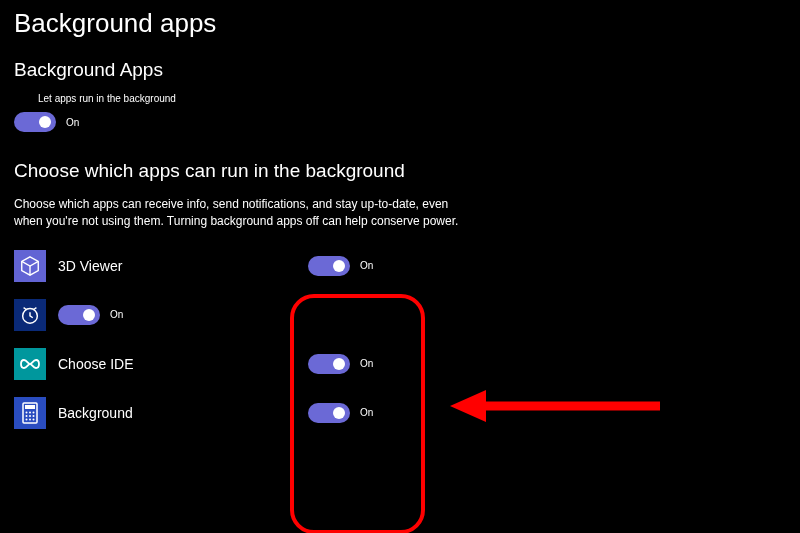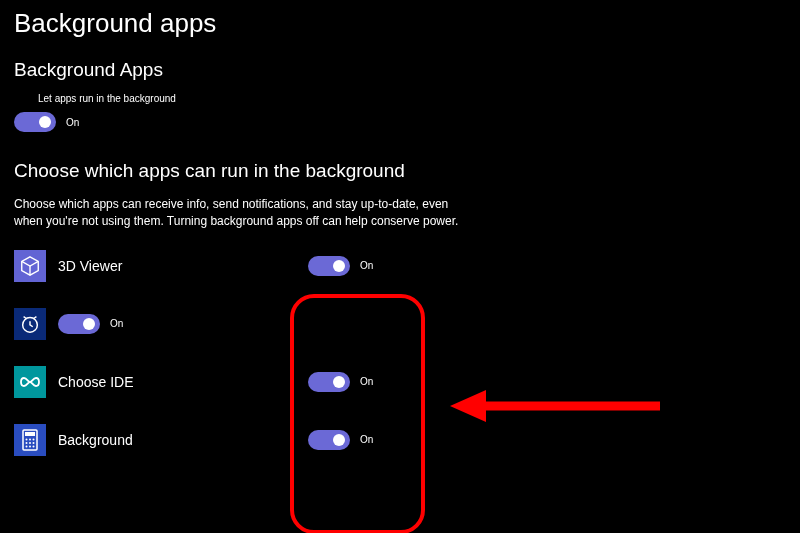--- a/index.html
+++ b/index.html
@@ -64,21 +64,21 @@
     }
     .description {
       font-size: 12px;
       line-height: 1.4;
       max-width: 450px;
       margin-bottom: 20px;
     }
     .apps {
       display: flex;
       flex-direction: column;
-      gap: 26px;
+      gap: 17px;
     }
     .app-row {
       display: flex;
       align-items: center;
       height: 32px;
     }
     .app-icon {
       width: 32px;
       height: 32px;
       display: flex;

